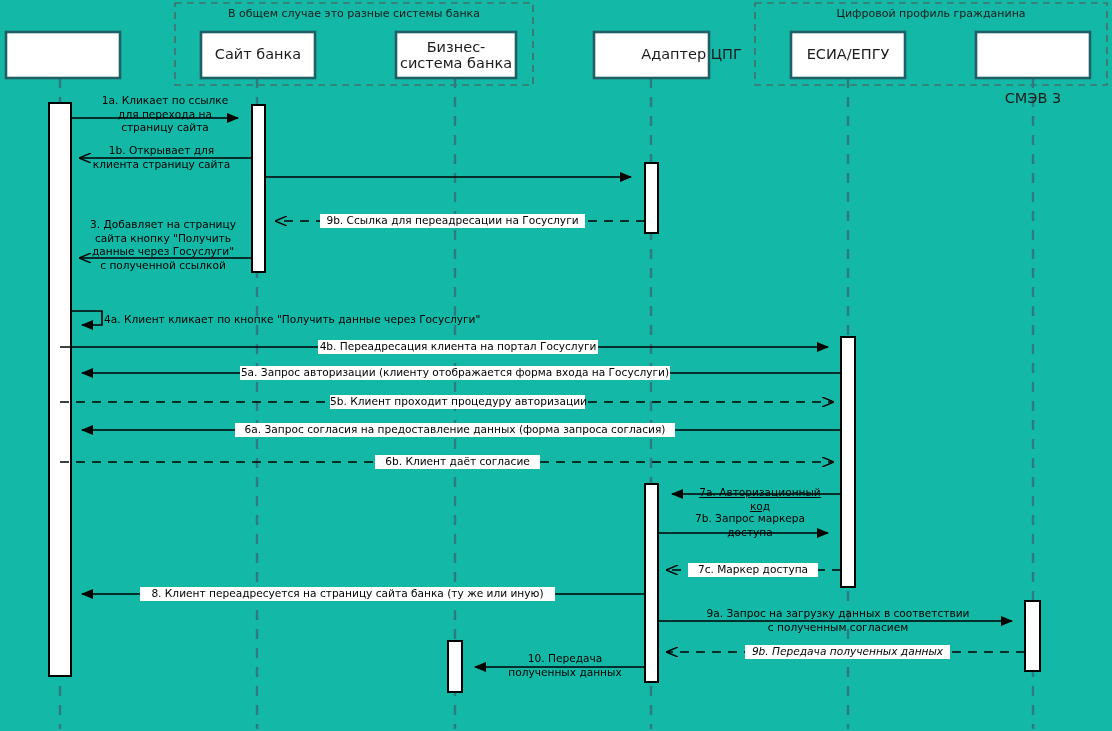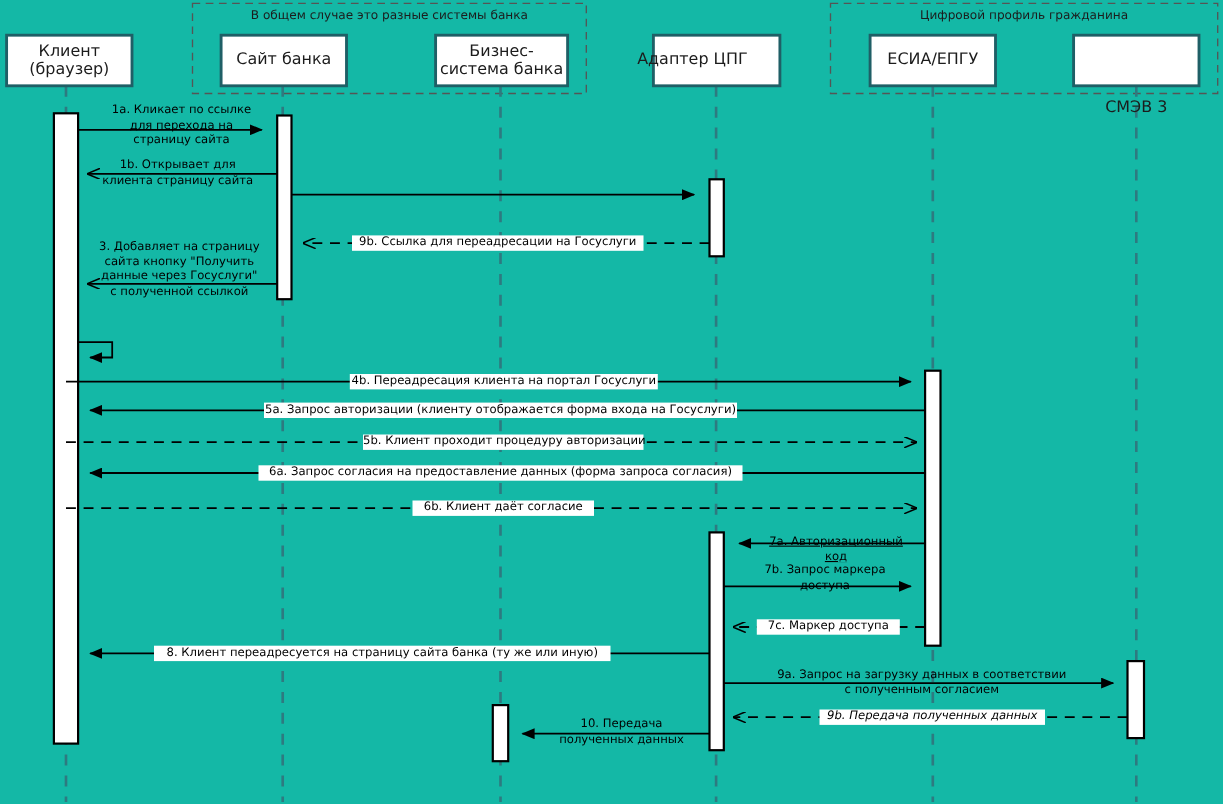--- a/index.html
+++ b/index.html
@@ -171,39 +171,38 @@
     </g>
 
     <g>
       <line x1="645" y1="667" x2="475" y2="667" stroke="#000" stroke-width="1.6" marker-end="url(#arrow-solid-r)"></line>
     </g>
   </svg>
 
   <div class="group-label" style="left:175px; top:7px; width:358px;">В общем случае это разные системы банка</div>
   <div class="group-label" style="left:755px; top:7px; width:352px;">Цифровой профиль гражданина</div>
 
-  <div class="actor-label" style="left:6px; top:39px; width:114px;">Клиент
-(браузер)</div>
   <div class="actor-label" style="left:201px; top:46px; width:114px;">Сайт банка</div>
   <div class="actor-label" style="left:396px; top:39px; width:120px;">Бизнес-
 система банка</div>
-  <div class="actor-label" style="left:572px; top:46px; width:115px;">Адаптер ЦПГ</div>
+  <div class="actor-label" style="left:594px; top:46px; width:115px;padding-left:40px;">Адаптер ЦПГ</div>
   <div class="actor-label" style="left:791px; top:46px; width:114px;">ЕСИА/ЕПГУ</div>
   <div class="actor-label" style="left:976px; top:46px; width:114px;margin-top:44px;">СМЭВ 3</div>
 
   <div class="msg-label" style="left:85px; top:94px; width:160px;">1a. Кликает по ссылке
 для перехода на
 страницу сайта</div>
   <div class="msg-label" style="left:74px; top:144px; width:175px;">1b. Открывает для
 клиента страницу сайта</div>
   <div class="msg-label" style="left:320px; top:214px; width:265px; background:#fff;">9b. Ссылка для переадресации на Госуслуги</div>
   <div class="msg-label" style="left:72px; top:218px; width:182px;">3. Добавляет на страницу
 сайта кнопку "Получить
 данные через Госуслуги"
 с полученной ссылкой</div>
+  <div class="msg-label" style="left:104px; top:313px; width:400px; text-align:left;">4a. Клиент кликает по кнопке "Получить данные через Госуслуги"</div>
   <div class="msg-label" style="left:318px; top:340px; width:280px; background:#fff;">4b. Переадресация клиента на портал Госуслуги</div>
   <div class="msg-label" style="left:240px; top:366px; width:430px; background:#fff;">5a. Запрос авторизации (клиенту отображается форма входа на Госуслуги)</div>
   <div class="msg-label" style="left:330px; top:395px; width:255px; background:#fff;">5b. Клиент проходит процедуру авторизации</div>
   <div class="msg-label" style="left:235px; top:423px; width:440px; background:#fff;">6a. Запрос согласия на предоставление данных (форма запроса согласия)</div>
   <div class="msg-label" style="left:375px; top:455px; width:165px; background:#fff;">6b. Клиент даёт согласие</div>
   <div class="msg-label" style="left:680px; top:486px; width:160px;text-decoration:underline;">7a. Авторизационный
 код</div>
   <div class="msg-label" style="left:670px; top:512px; width:160px;">7b. Запрос маркера
 доступа</div>
   <div class="msg-label" style="left:688px; top:563px; width:130px; background:#fff;">7c. Маркер доступа</div>

